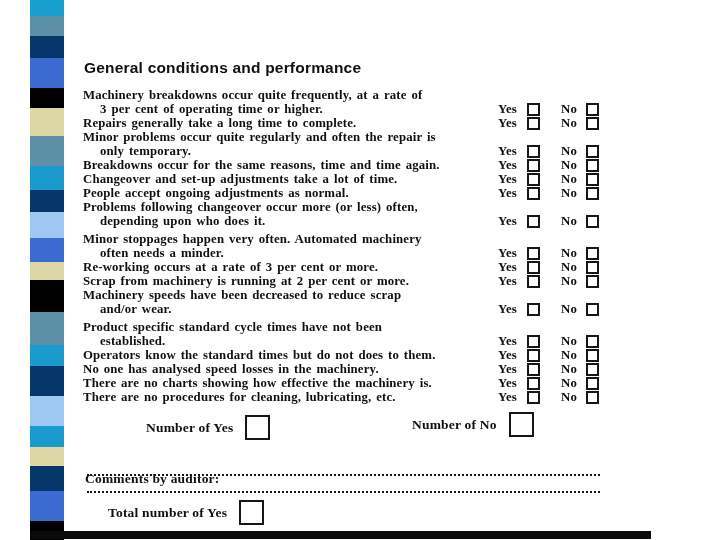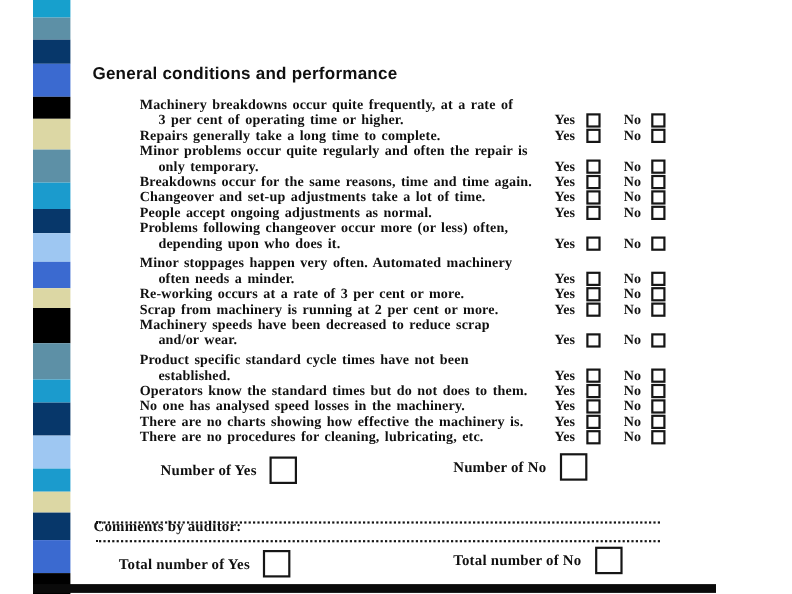--- a/index.html
+++ b/index.html
@@ -14,21 +14,21 @@
   .stripe .sq { width:100%; }
   
   .title {
     position:absolute; left:84px; top:59px;
     font-family:"Liberation Sans", sans-serif; font-size:15.5px; font-weight:bold;
     letter-spacing:.2px; white-space:nowrap;
   }
   .form-lines { position:absolute; left:83px; top:88px; width:522px; }
   .form-line {
     display:flex; height:14px; line-height:14px; font-size:12.8px;
-    letter-spacing:.15px; word-spacing:1.5px; white-space:nowrap; align-items:center;margin-left:44px;
+    letter-spacing:.15px; word-spacing:1.5px; white-space:nowrap; align-items:center;
   }
   .form-line.gap { margin-top:4px; }
   .line-text { width:415px; overflow:visible; }
   .line-text.indent { padding-left:17px; }
   .yesno { width:107px; display:flex; align-items:flex-end; }
   .yn-label { display:inline-block; }
   .yes-label { width:29px; }
   .no-label  { width:25px; margin-left:21px; }
   .cb {
     display:inline-block; width:13px; height:13px;
@@ -269,22 +269,18 @@
 
   <div class="comments-label">Comments by auditor:</div>
   <div class="dotted l1"></div>
   <div class="dotted l2"></div>
 
   <div class="count-group total-yes">
     <span>Total number of Yes</span>
     <span class="bigcb"></span>
   </div>
 
-  <div class="count-group total-no">
-    <span>Total number of No</span>
-    <span class="bigcb"></span>
-  </div>
 
   <div class="bottom-bar"></div>
 
   <div class="page-number">65</div>
 
 </div>
 
 </body></html>

